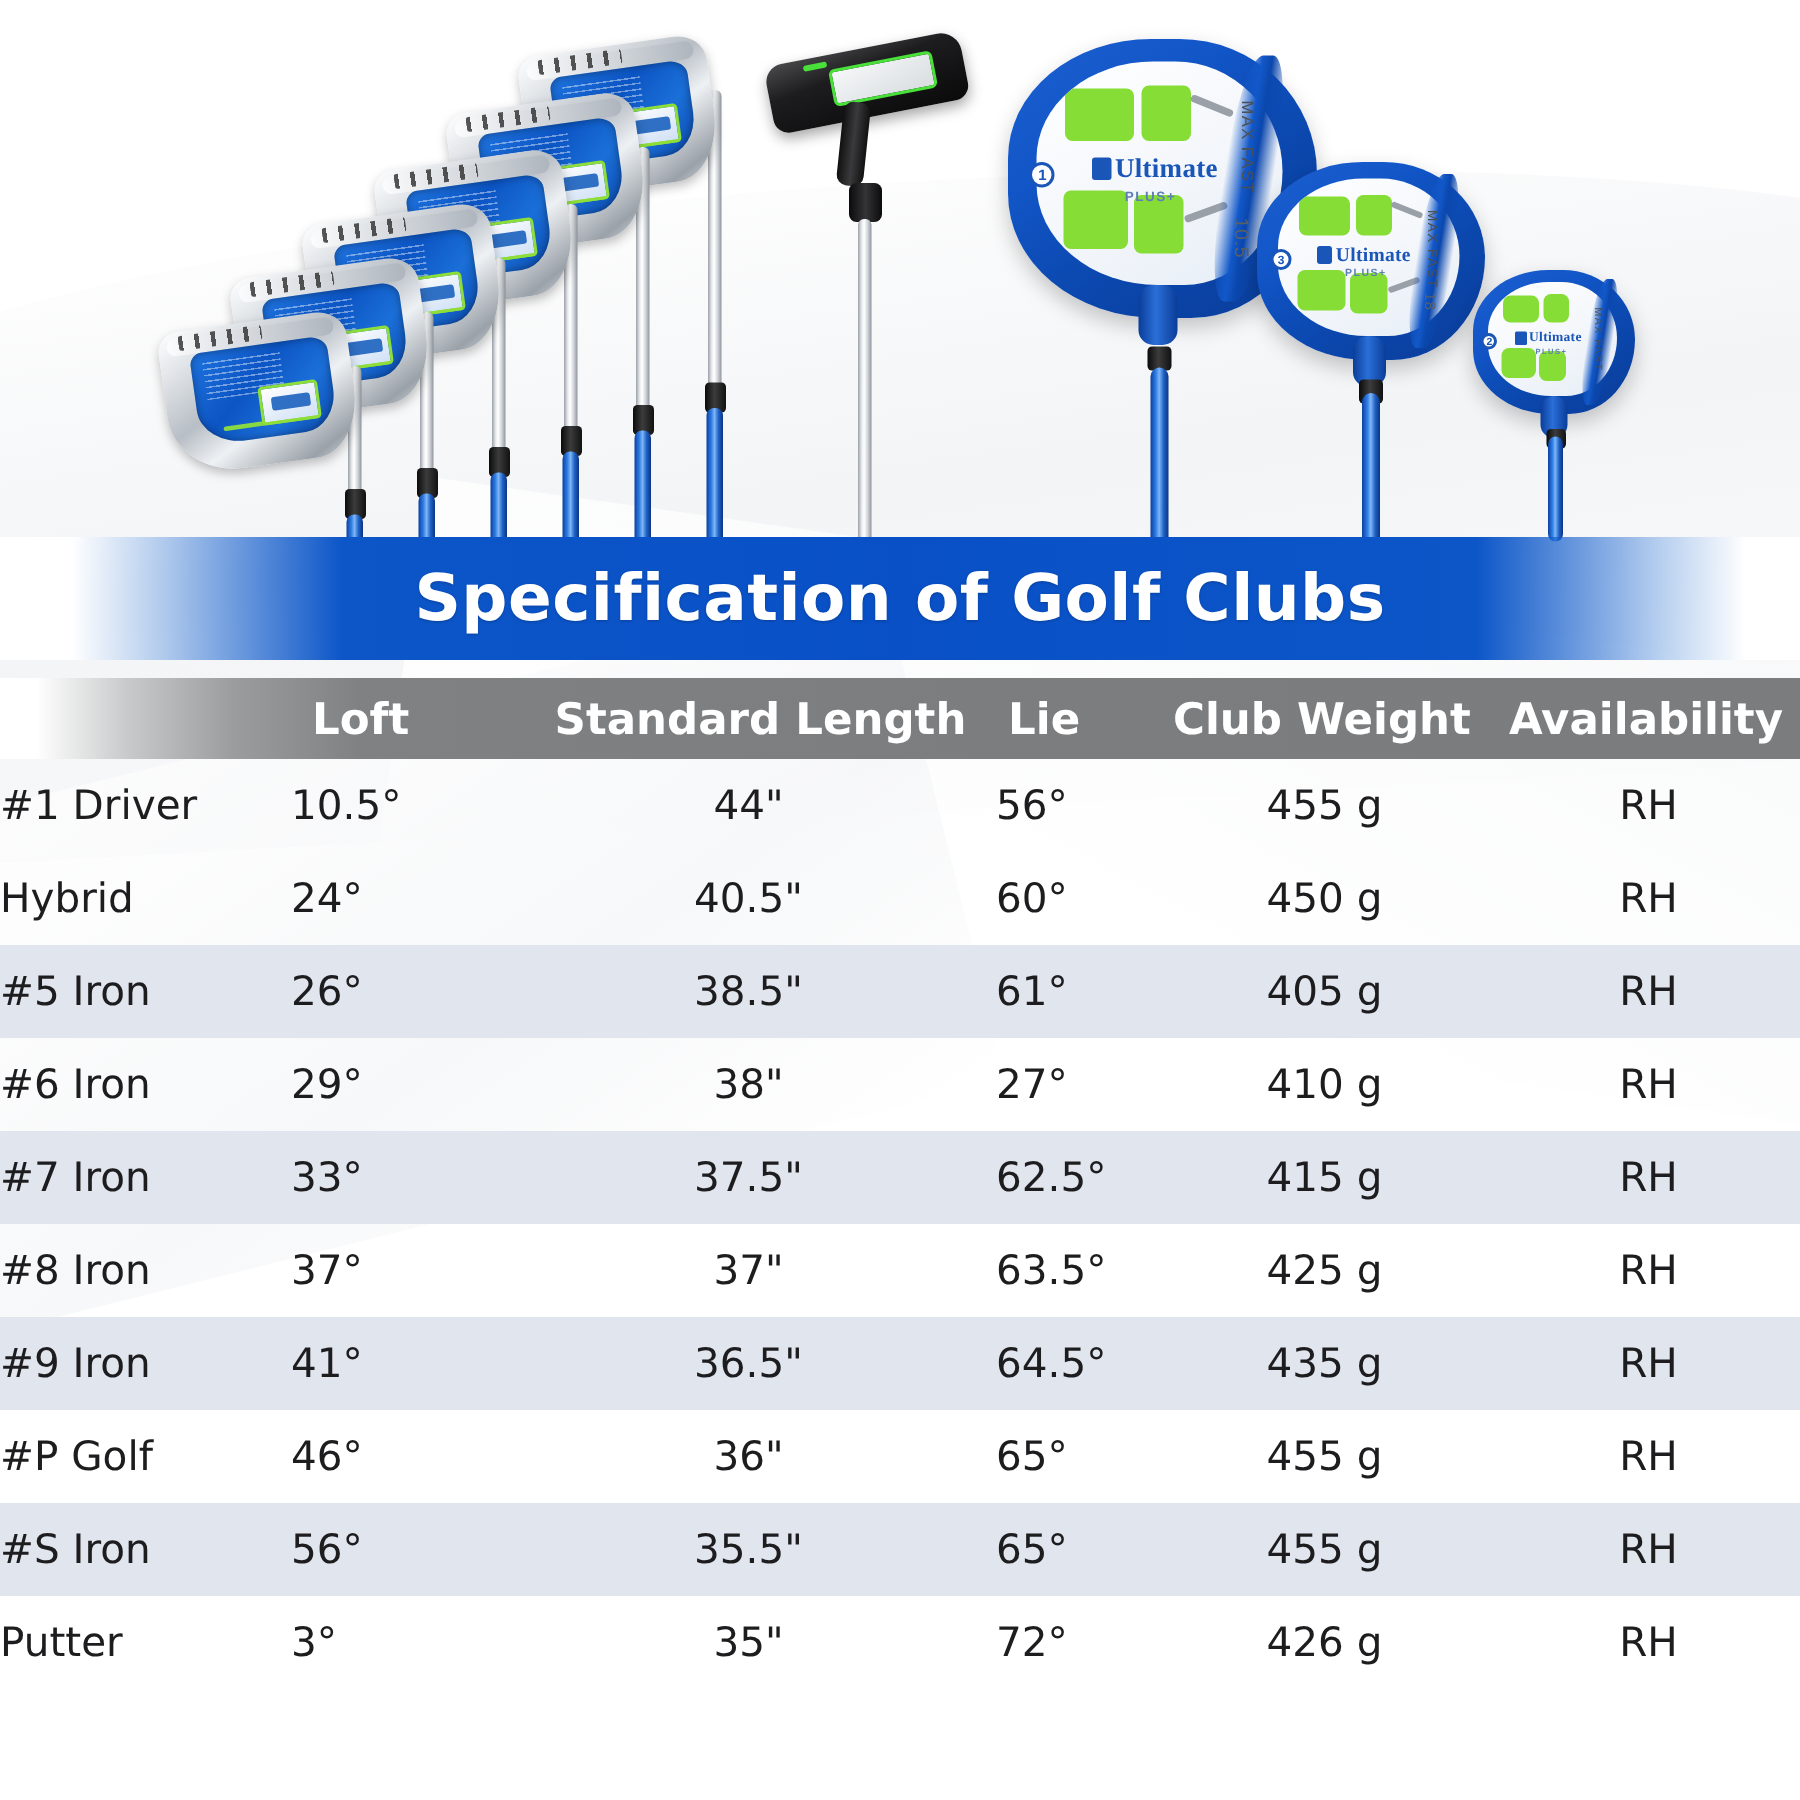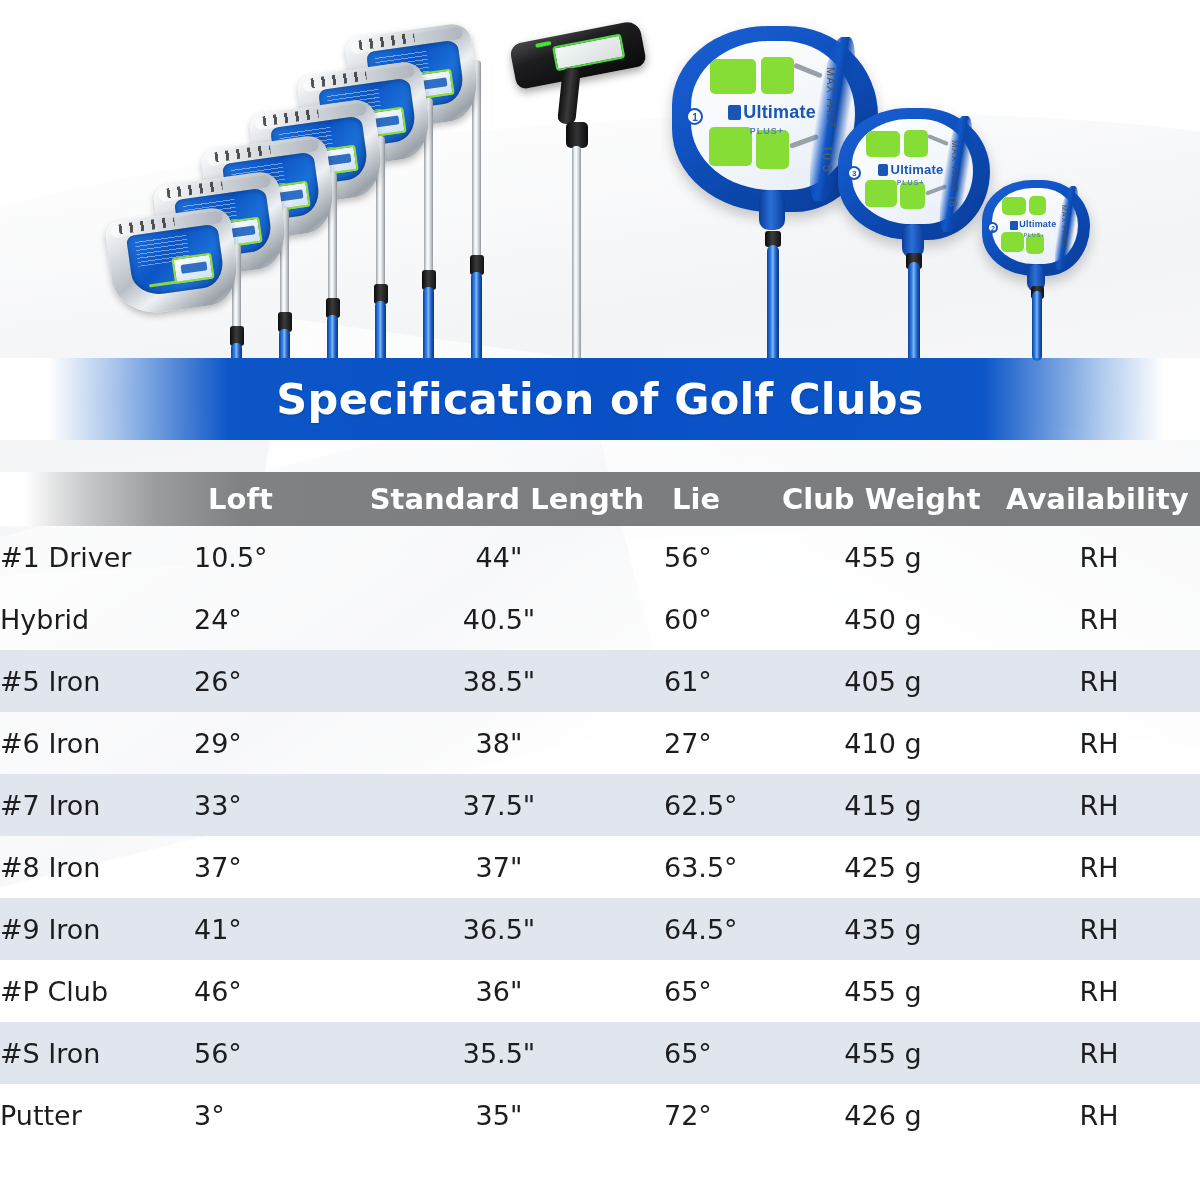--- a/index.html
+++ b/index.html
@@ -133,21 +133,21 @@
     position:absolute; background:#86dd35; border-radius:5px;
   }
   .w-swoosh {
     position:absolute; right:14%; top:6%; width:16%; height:88%;
     background:linear-gradient(90deg,transparent,#1258c9 40%,#0b47ad 60%,transparent);
     border-radius:40%;
     transform:skewX(-9deg);
   }
   .w-brand {
     position:absolute; font-weight:bold; color:#1a55b8; letter-spacing:.2px;
-    font-family:Liberation Sans, sans-serif; white-space:nowrap;
+    font-family:Liberation Serif, serif; white-space:nowrap;
   }
   .w-plus { position:absolute; color:#5d7fb5; white-space:nowrap; letter-spacing:1px;font-weight:bold; }
   .w-logo {
     position:absolute; background:#1a55b8;
   }
   .w-maxfast {
     position:absolute; color:#4a4f55; white-space:nowrap;
     transform:rotate(90deg); transform-origin:left top; letter-spacing:1px;
   }
   .w-loft {
@@ -191,21 +191,21 @@
   }
   #banner-title {
     color:#ffffff; font-size:43px; font-weight:bold;
     letter-spacing:.3px; text-shadow:0 1px 2px rgba(0,0,0,.22);
     font-family:"DejaVu Sans", sans-serif;
   }
 
   
   #spec-table {
     position:absolute; left:0; top:452px; width:1200px;
-    border-collapse:collapse; table-layout:fixed;margin-top:20px;
+    border-collapse:collapse; table-layout:fixed;
   }
   #spec-table col.c0 { width:194px; }
   #spec-table col.c1 { width:140px; }
   #spec-table col.c2 { width:330px; }
   #spec-table col.c3 { width:104px; }
   #spec-table col.c4 { width:230px; }
   #spec-table col.c5 { width:202px; }
 
   #spec-table thead th {
     height:54px; color:#ffffff; font-size:29px; font-weight:bold;
@@ -491,21 +491,21 @@
       </tr>
       <tr class="alt">
         <td class="n">#9 Iron</td>
         <td class="v0">41°</td>
         <td class="v1">36.5"</td>
         <td class="v2">64.5°</td>
         <td class="v3">435 g</td>
         <td class="v4">RH</td>
       </tr>
       <tr class="plain">
-        <td class="n">#P Club</td>
+        <td class="n">#P Golf</td>
         <td class="v0">46°</td>
         <td class="v1">36"</td>
         <td class="v2">65°</td>
         <td class="v3">455 g</td>
         <td class="v4">RH</td>
       </tr>
       <tr class="alt">
         <td class="n">#S Iron</td>
         <td class="v0">56°</td>
         <td class="v1">35.5"</td>

